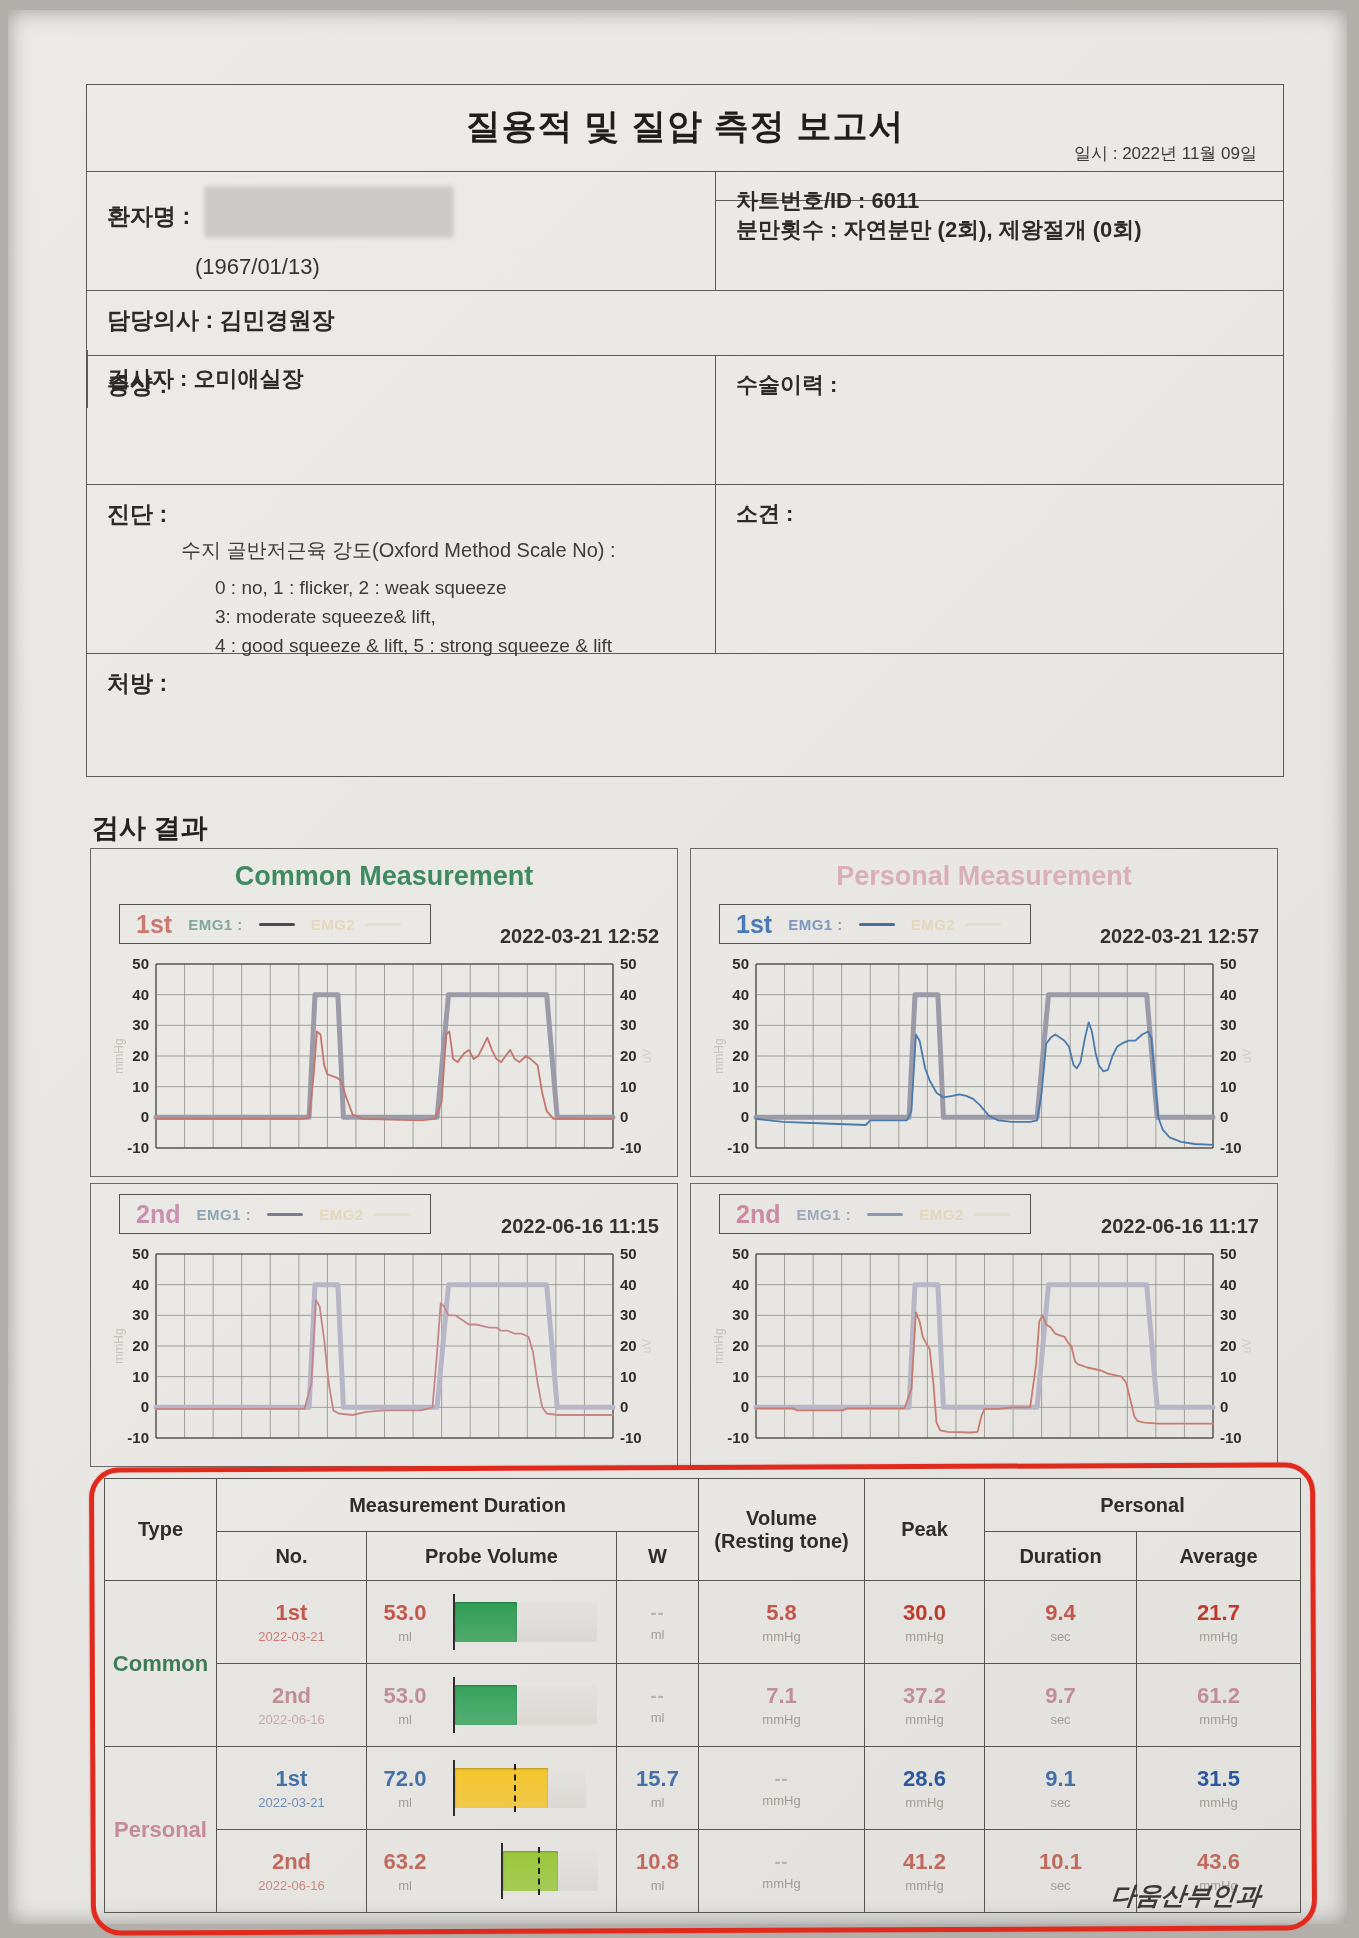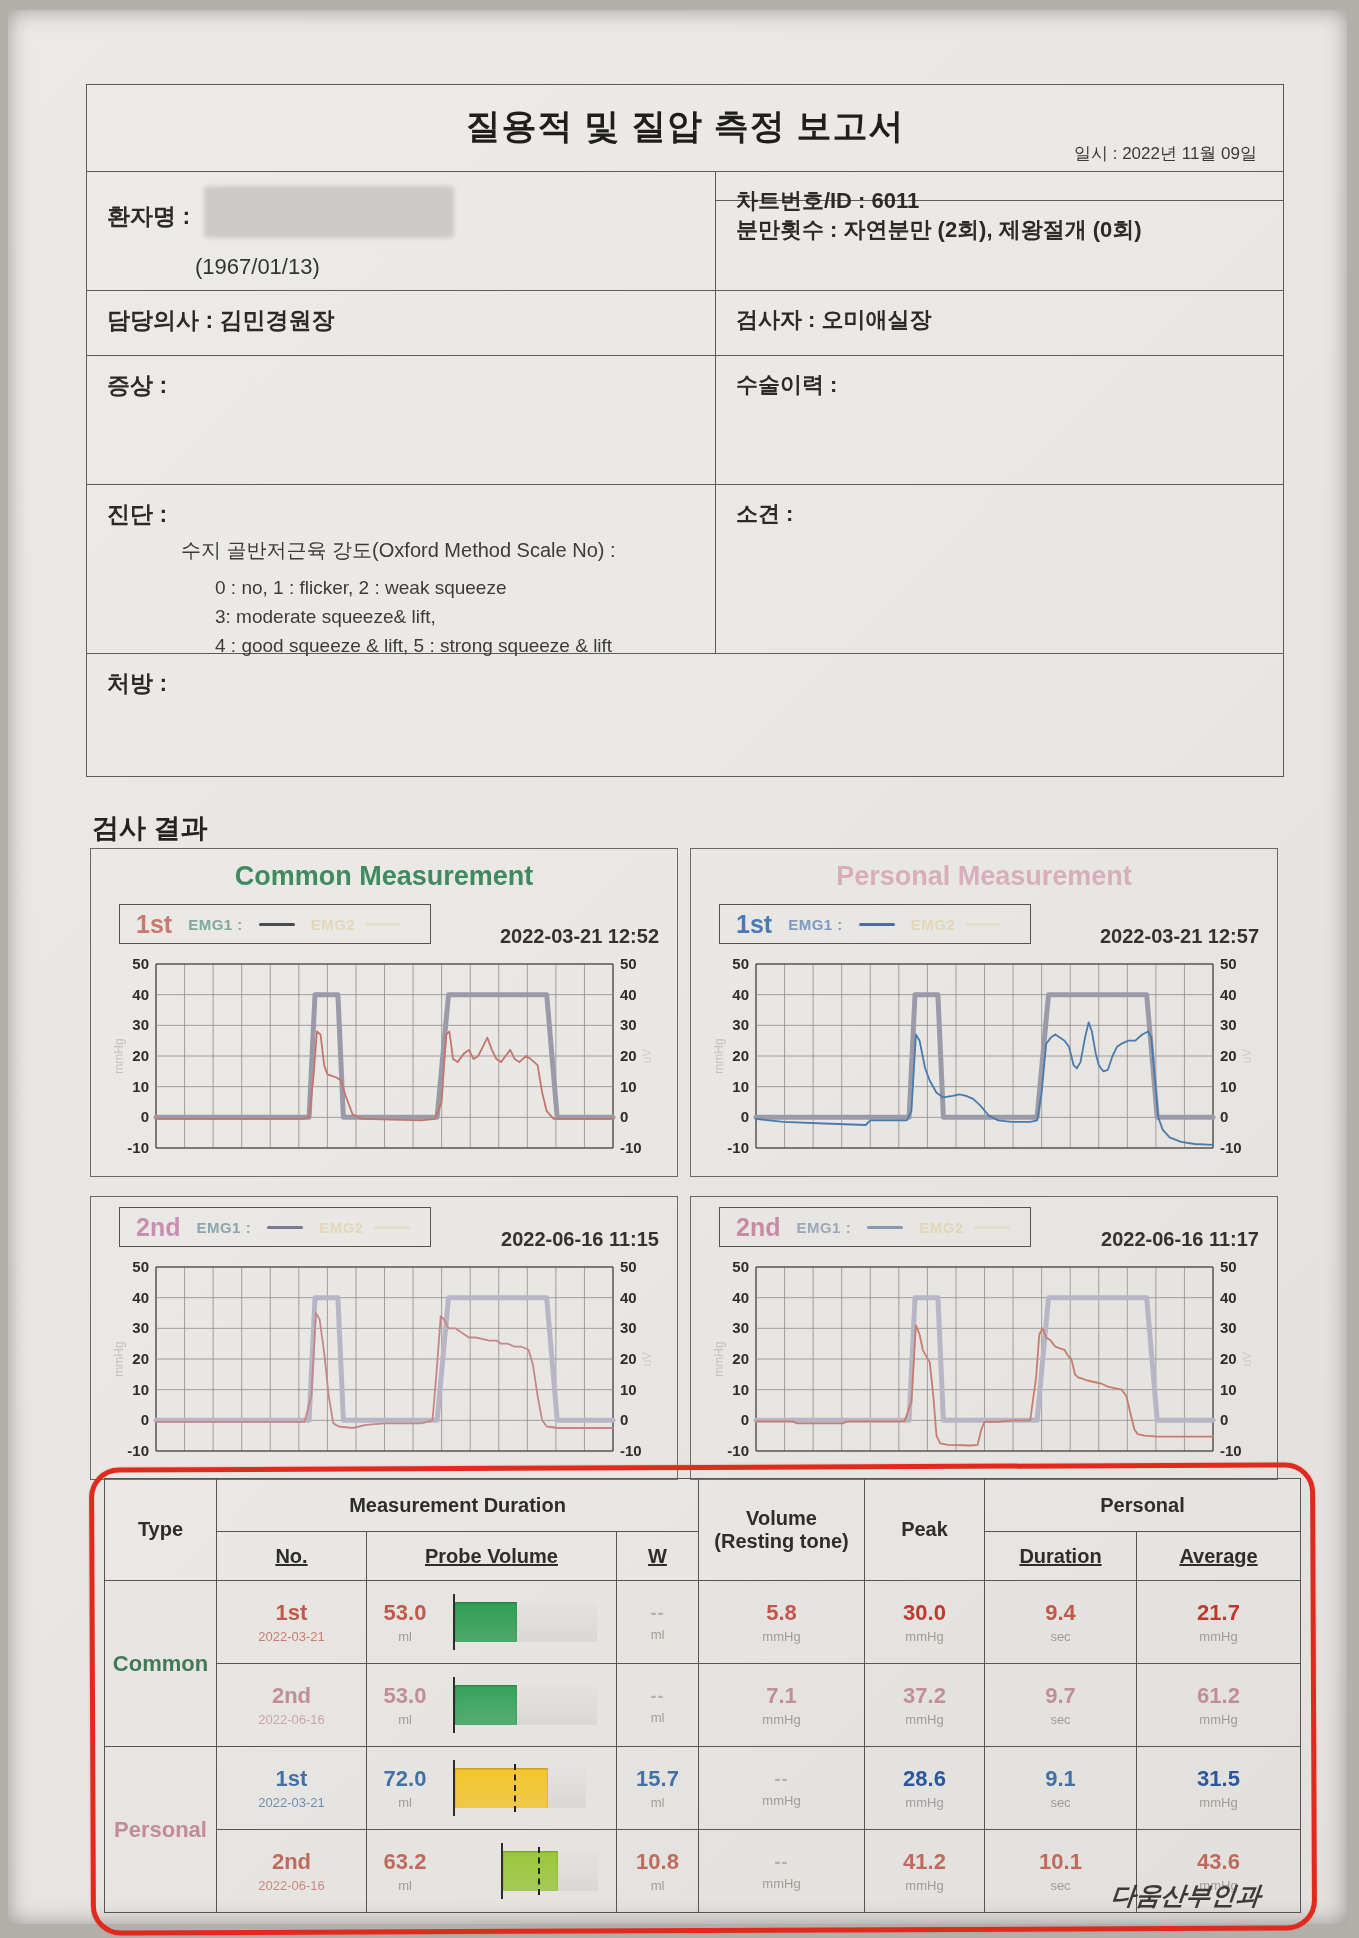--- a/index.html
+++ b/index.html
@@ -27,36 +27,36 @@
   }
   .date-line{position:absolute;right:26px;bottom:6px;font-size:17px;color:#3a3936;}
   .row{display:flex;border-bottom:1.4px solid #5d5b58;}
   .row:last-child{border-bottom:none;}
   .cell{box-sizing:border-box;padding:14px 20px;font-size:23px;font-weight:700;color:#2b2a28;}
   .cell.left{width:52.5%;}
   .cell.right{width:47.5%;border-left:1.4px solid #5d5b58;padding:0;}
   .subrow{box-sizing:border-box;padding:14px 20px;font-size:22px;font-weight:700;}
   .subrow+.subrow{border-top:1.2px solid #5d5b58;}
   .patient-row{height:118px;}
-  .doctor-row{height:64px;}
+  .doctor-row{height:64px;flex-direction:column;}
   .symptom-row{height:128px;}
   .diagnosis-row{height:168px;}
   .rx-row{height:122px;}
   .redacted{
     display:inline-block;vertical-align:-14px;margin-left:14px;
     width:250px;height:52px;border-radius:4px;
     background:#c7c4c1;filter:blur(2px);opacity:.85;
   }
   .dob{margin:16px 0 0 88px;font-size:22px;font-weight:400;color:#333;}
   .diag-lines{font-weight:400;font-size:19px;color:#3c3b38;margin:6px 0 0 108px;line-height:29px;}
   .diag-lines .l1{font-size:20px;margin-left:-34px;margin-bottom:8px;}
   
   .results-heading{margin:24px 0 6px 84px;font-size:27px;font-weight:700;color:#242322;}
   .charts{position:absolute;left:82px;top:838px;width:1192px;display:flex;gap:12px;}
-  .chart-col{width:588px;display:flex;flex-direction:column;gap:19px;box-sizing:border-box;}
+  .chart-col{width:588px;display:flex;flex-direction:column;gap:6px;box-sizing:border-box;}
   .panel{border:1.6px solid #6b6966;box-sizing:border-box;background:rgba(255,255,255,.05);padding:6px 14px 8px 14px;}
   .panel-title{text-align:center;font-size:27px;font-weight:700;margin:6px 0 10px 0;}
   .legend-row{position:relative;height:50px;margin:2px 4px;}
   .legend-box{
     position:absolute;left:10px;top:2px;width:312px;height:40px;
     border:1.6px solid #55534f;display:flex;align-items:center;gap:16px;padding:0 16px;box-sizing:border-box;
   }
   .order-label{font-size:25px;font-weight:700;}
   .emg-label{font-size:15px;font-weight:700;letter-spacing:.5px;}
   .dash{display:inline-block;width:36px;height:3px;border-radius:2px;}
@@ -72,21 +72,21 @@
     border:5px solid #e02a1d;border-radius:30px;transform:rotate(-.25deg);
     pointer-events:none;box-shadow:0 0 2px rgba(224,42,29,.4);
   }
   table.results{border-collapse:collapse;width:100%;table-layout:fixed;}
   table.results th,table.results td{
     border:1.2px solid #57554f;text-align:center;vertical-align:middle;padding:2px;
   }
   table.results{border:1.8px solid #57554f;}
   th.sep,td.sep{border-left:3px double #57554f;}
   table.results th{font-size:20px;font-weight:700;color:#2e2d2a;background:rgba(255,255,255,.08);}
-  .hdr-sub th{font-size:19px;height:44px;text-decoration:underline;}
+  .hdr-sub th{font-size:19px;height:44px;}
   .hdr-top th{height:48px;}
   .offset-hdr{line-height:23px;font-size:19px;}
   td.type-cell{font-size:22px;font-weight:700;}
   .data-row{height:83px;}
   .no-main{font-size:22px;font-weight:700;color:var(--c);}
   .no-date{font-size:13px;color:var(--c);opacity:.75;margin-top:3px;}
   .val{font-size:22px;font-weight:700;color:var(--c);}
   .val.strong{color:var(--cs);}
   .unit{font-size:13px;color:#a09c95;margin-top:3px;}
   .dashval{font-size:18px;font-weight:700;color:#b5b1aa;letter-spacing:1px;}

